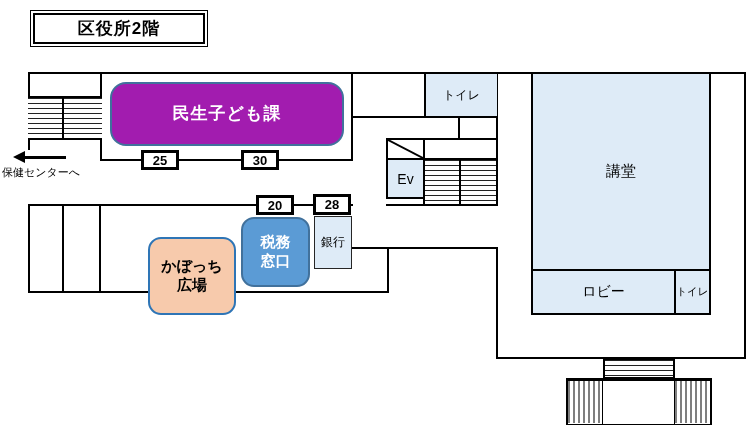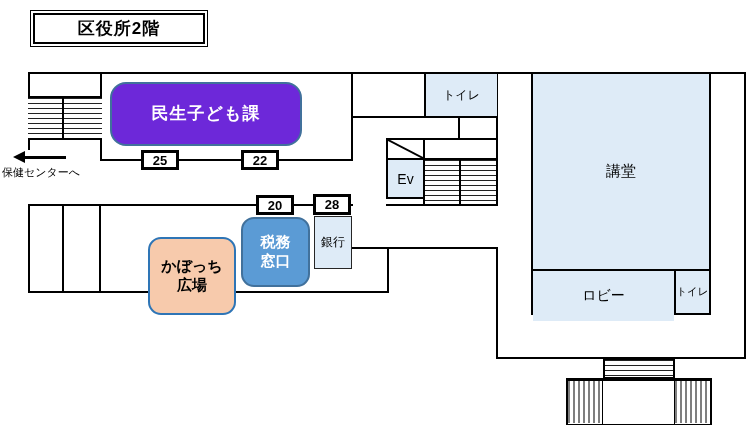--- a/index.html
+++ b/index.html
@@ -62,21 +62,21 @@
 
   <div class="hatch-h" style="position:absolute;left:28px;top:96px;width:74px;height:44px;border-top:2px solid #000;border-bottom:2px solid #000;box-sizing:border-box;"></div>
   <div class="wall" style="left:62px;top:96px;width:2px;height:44px"></div>
 
   <div>
     <div class="wall" style="left:24px;top:156px;width:42px;height:3px"></div>
     <div class="arrowhead" style="left:13px;top:151px;"></div>
   </div>
   <div class="label" style="left:2px;top:165px;font-size:11px;">保健センターへ</div>
 
-  <div class="rbox" style="left:110px;top:82px;width:192px;height:64px;background:#6d28d9;border:2px solid #41719C;border-radius:16px;">
+  <div class="rbox" style="left:110px;top:82px;width:234px;height:64px;background:#a21caf;border:2px solid #41719C;border-radius:16px;">
     <span style="color:#fff;font-weight:bold;font-size:17px;letter-spacing:1px;">民生子ども課</span>
   </div>
 
   <div class="room" style="left:426px;top:74px;width:71px;height:42px;">
     <span>トイレ</span>
   </div>
 
   <div class="bordered" style="left:386px;top:138px;width:39px;height:22px;background:#fff;">
     <svg width="35" height="18" style="display:block">
       <line x1="0" y1="0" x2="35" y2="18" stroke="#000" stroke-width="2"></line>
@@ -87,21 +87,21 @@
     <span>Ev</span>
   </div>
 
   <div class="hatch-h bordered" style="left:423px;top:158px;width:75px;height:48px;border:2px solid #000;"></div>
   <div class="wall" style="left:459px;top:158px;width:2px;height:48px"></div>
 
   <div class="counter" style="left:141px;top:150px;width:38px;height:20px;">
     <span>25</span>
   </div>
   <div class="counter" style="left:241px;top:150px;width:38px;height:20px;">
-    <span>22</span>
+    <span>30</span>
   </div>
   <div class="counter" style="left:256px;top:195px;width:38px;height:20px;">
     <span>20</span>
   </div>
   <div class="counter" style="left:313px;top:194px;width:38px;height:21px;">
     <span>28</span>
   </div>
 
   <div class="rbox" style="left:148px;top:209px;width:88px;height:78px;background:#F7CAAC;border:2px solid #2E75B6;border-radius:13px;font-size:15px;font-weight:600;margin-top:28px;">
     <span>かぼっち</span>
@@ -113,21 +113,21 @@
     <span>窓口</span>
   </div>
 
   <div class="room" style="left:314px;top:216px;width:38px;height:53px;border:1px solid #262626;z-index:5;">
     <span>銀行</span>
   </div>
 
   <div class="room" style="left:533px;top:74px;width:176px;height:195px;font-size:15px;">
     <span>講堂</span>
   </div>
-  <div class="room" style="left:533px;top:271px;width:141px;height:50px;font-size:14px;">
+  <div class="room" style="left:533px;top:271px;width:141px;height:42px;font-size:14px;">
     <span>ロビー</span>
   </div>
   <div class="room" style="left:676px;top:271px;width:33px;height:42px;font-size:10.5px;">
     <span>トイレ</span>
   </div>
 
   <div class="hatch-h bordered" style="left:603px;top:358px;width:72px;height:21px;border:2px solid #000;"></div>
   <div class="wall" style="left:566px;top:378px;width:146px;height:3px"></div>
   <div class="hatch-v" style="position:absolute;left:568px;top:381px;width:34px;height:42px;"></div>
   <div class="hatch-v" style="position:absolute;left:675px;top:381px;width:35px;height:42px;"></div>

